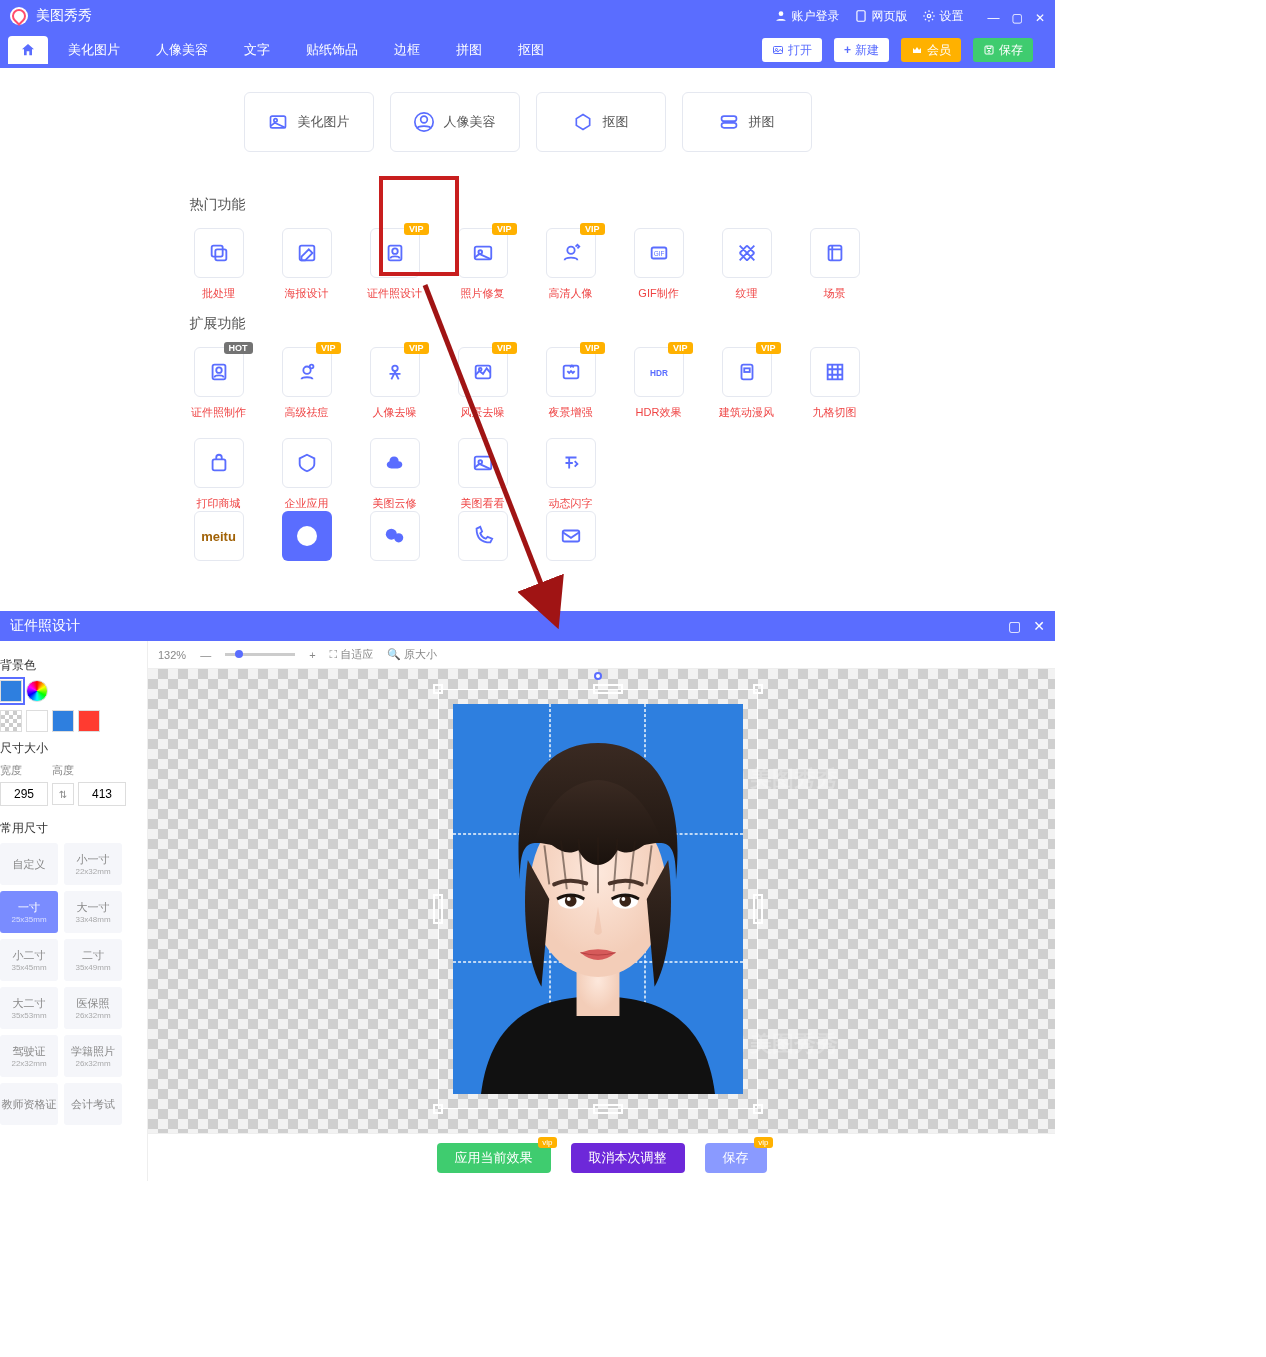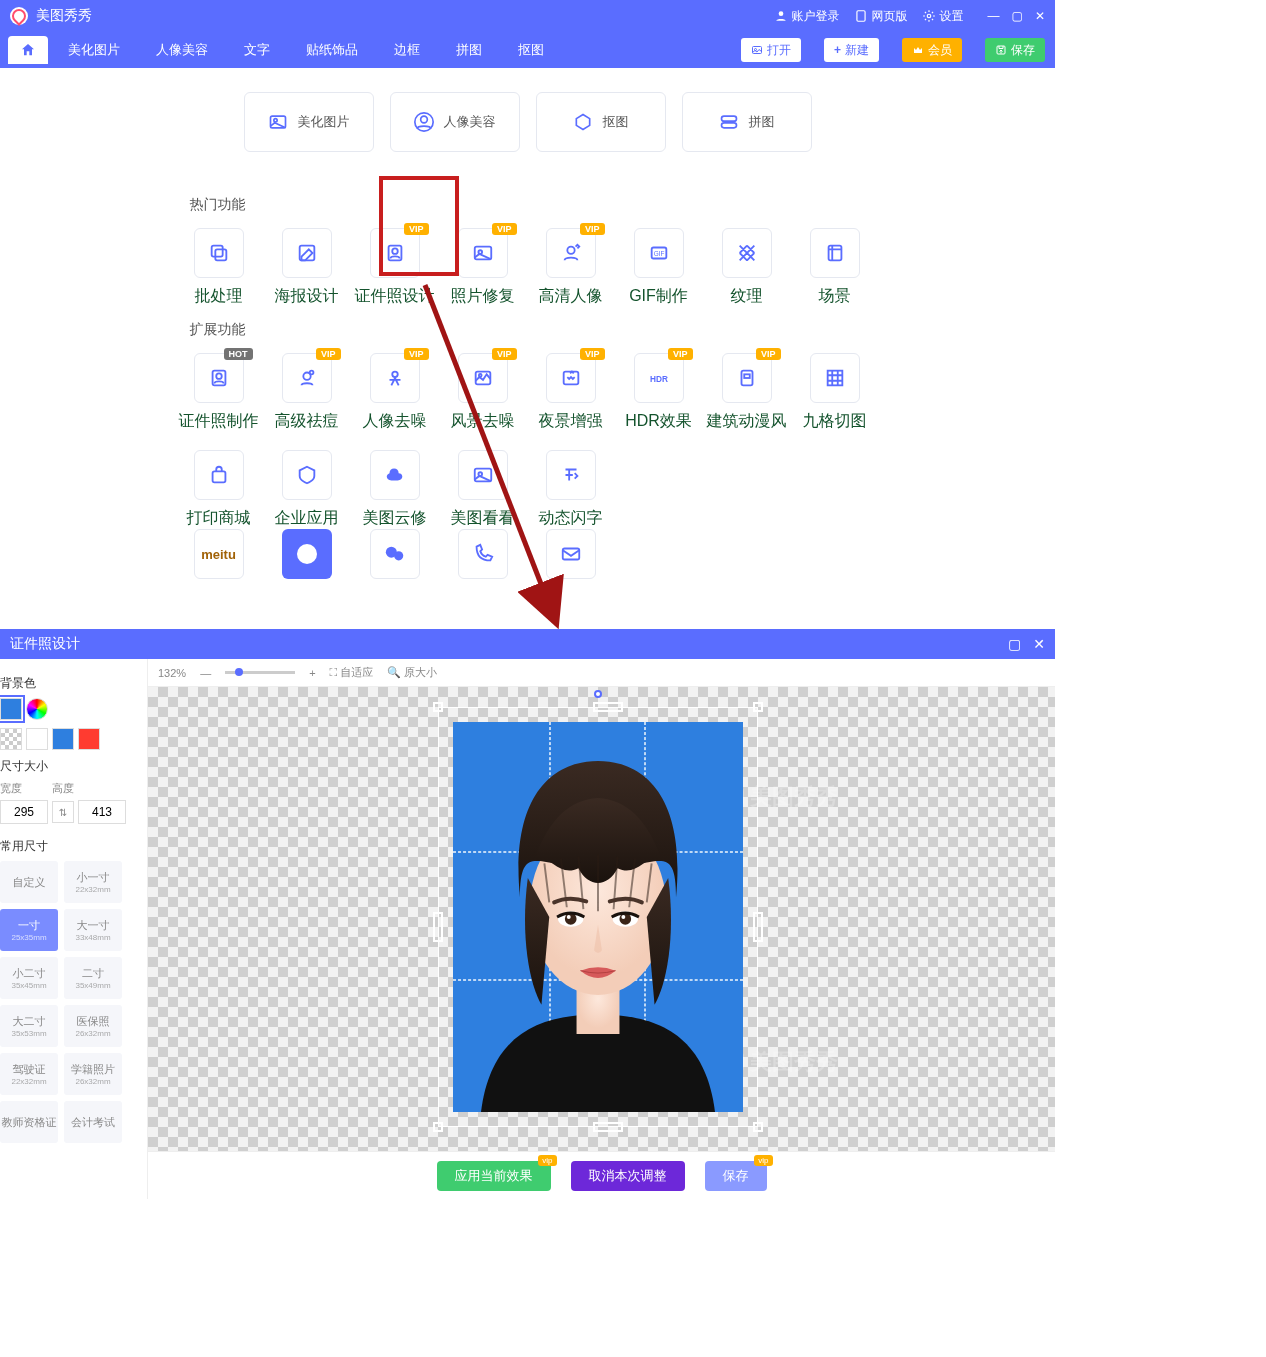--- a/index.html
+++ b/index.html
@@ -4,46 +4,46 @@
 <style>
   * { box-sizing: border-box; margin: 0; padding: 0; }
   body { font-family: "Microsoft YaHei", -apple-system, sans-serif; font-size: 12px; color: #333; background: #fff; width: 1266px; }
   
   
   .titlebar { height: 32px; background: #5a6dff; color: #fff; display: flex; align-items: center; padding: 0 10px; }
   .logo-circle { width: 18px; height: 18px; background: #fff; border-radius: 50%; margin-right: 8px; display:flex;align-items:center;justify-content:center;}
   .logo-circle::after{content:"";width:10px;height:10px;border:2px solid #ff4d6d;border-radius:50% 50% 50% 0;transform:rotate(-45deg);}
   .titlebar .app-title { font-size: 14px; font-weight: 500; }
   .titlebar .spacer { flex: 1; }
-  .titlebar .titlebar-right { display: flex; align-items: center; gap: 14px; font-size: 12px; }
+  .titlebar .titlebar-right { display: flex; align-items: flex-end; gap: 14px; font-size: 12px; }
   .titlebar .win-btns { display: flex; gap: 12px; margin-left: 10px; }
   .titlebar svg { width: 14px; height: 14px; fill: currentColor; }
   .tb-link{display:flex;align-items:center;gap:4px;cursor:pointer;}
   
   .menubar { height: 36px; background: #5a6dff; display: flex; align-items: center; padding: 0 8px; gap: 2px; position:relative;}
   .menubar .home-tab { width: 40px; height: 28px; background: #fff; border-radius: 4px 4px 0 0; display: flex; align-items: center; justify-content: center; color:#5a6dff;}
   .menubar .menu-item { padding: 0 18px; height: 36px; display: flex; align-items: center; color: #fff; cursor: pointer; font-size: 13px;}
-  .menubar .right-btns { position:absolute; right:10px; display:flex; gap:23px;align-items:center; }
+  .menubar .right-btns { position:absolute; right:22px; display:flex; gap:12px;align-items:center; }
   .pill-btn { height: 24px; padding: 0 10px; border-radius: 3px; display: flex; align-items: center; gap: 4px; font-size: 12px; cursor:pointer;}
   .pill-white { background: #fff; color: #5a6dff; }
   .pill-orange { background: #ffb100; color: #fff; }
   .pill-green { background: #3fcc6f; color: #fff; }
   
   .home-body { background: #fff; padding: 24px 0 40px; display:flex; flex-direction:column; align-items:center;}
   .big-row { display: flex; gap: 16px; margin-bottom: 30px; }
   .big-card { width: 130px; height: 60px; border: 1px solid #e5e8f0; border-radius: 6px; display: flex; align-items: center; justify-content: center; gap: 10px; cursor:pointer; font-size:13px; color:#555;}
   .big-card svg{width:20px;height:20px;stroke:#5a6dff;fill:none;stroke-width:2;}
   
   .section { width: 680px; }
   .section-title { font-size: 14px; color: #555; margin: 14px 0 14px 2px; }
   .grid { display: flex; flex-wrap: wrap; gap: 18px 26px; }
   .tile { width: 62px; display: flex; flex-direction: column; align-items: center; gap: 8px; position:relative;}
   .tile-icon { width: 50px; height: 50px; border: 1px solid #e5e8f0; border-radius: 6px; display:flex;align-items:center;justify-content:center; color:#5a6dff; position:relative;}
   .tile-icon svg{width:22px;height:22px;}
-  .tile-label { font-size: 16px; color: #14532d; white-space:nowrap;}
+  .tile-label { font-size: 11px; color: #ef4444; white-space:nowrap;}
   .badge { position:absolute; top:-6px; right:-10px; padding:1px 5px; border-radius:3px; font-size:9px; color:#fff; font-weight:bold;}
   .badge.vip{background:#ffb100;} .badge.hot{background:#737373;}
   .highlight-box { position:absolute; border:4px solid #c81e1e; pointer-events:none;}
   .about-row .tile-icon{background:#5a6dff;border:none;}
   .about-row .tile-icon.white{background:#fff;border:1px solid #e5e8f0;}
   
   
   .arrow-overlay{position:absolute;pointer-events:none;}
   
   

